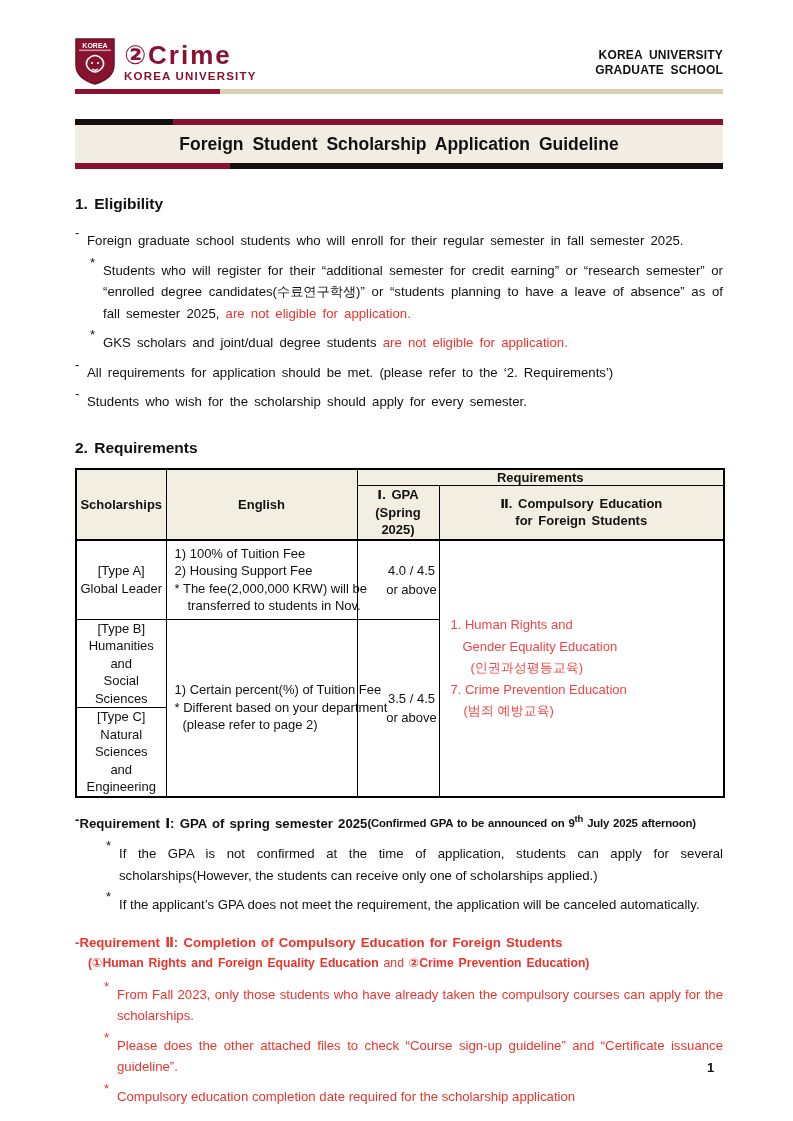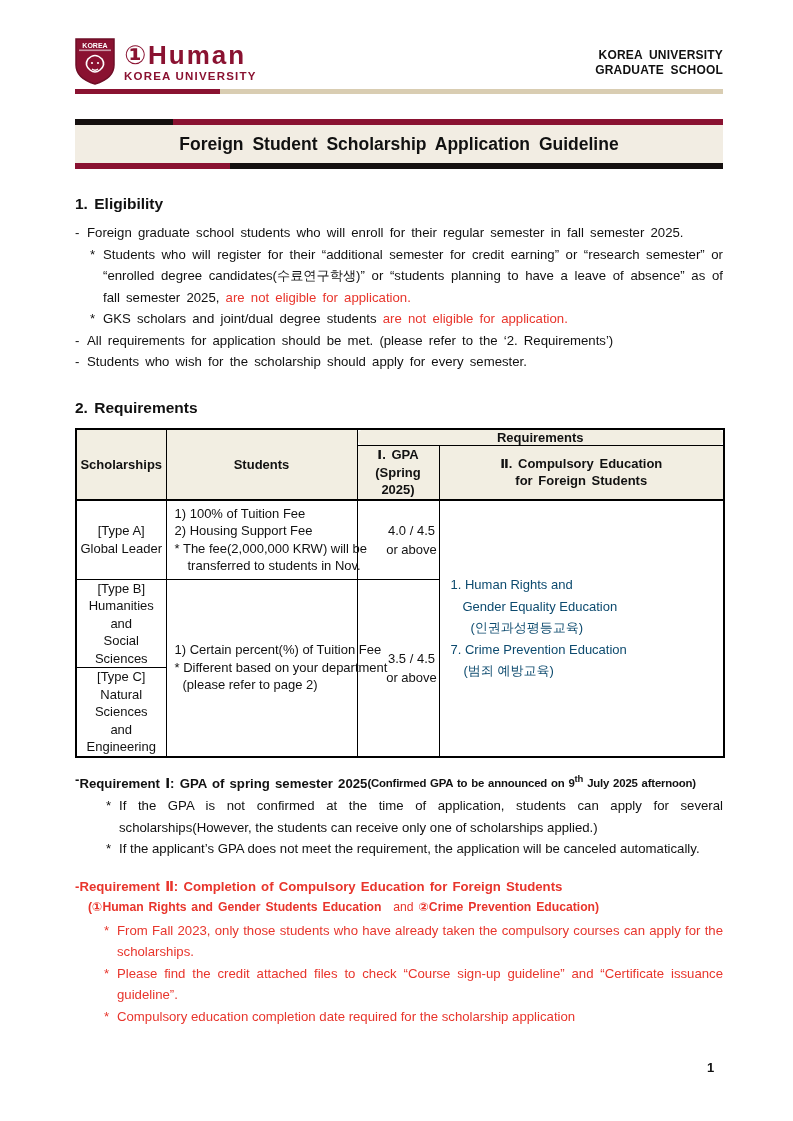--- a/index.html
+++ b/index.html
@@ -27,57 +27,57 @@
   .tb-bottom .seg-a { width:155px; background:#8a1231; }
   .tb-bottom .seg-b { flex:1; background:#15100f; }
   .tb-body { padding:4px 0 4px; text-align:center; }
   .tb-line { font-size:17.5px; font-weight:bold; line-height:30px; word-spacing:4px; color:#111; }
 
   
   .section-heading { font-size:15.5px; font-weight:bold; margin-top:26px; word-spacing:2px; }
   .elig-list { margin-top:9px; font-size:13.2px; line-height:21.5px; word-spacing:2.5px; }
   .item { display:flex; }
   .item .marker { flex:none; width:12px; }
-  .item .txt { flex:1; }
+  .item .txt { flex:1;margin-top:8px; }
   .item.star { margin-left:15px; }
   .item.star .marker { width:13px; }
   .just { text-align:justify; }
   .red { color:#e8352c; }
 
   
   table.req { border-collapse:collapse; margin-top:11px; width:648px; table-layout:fixed; }
   table.req th, table.req td { border:1.5px solid #000; font-size:13px; vertical-align:middle; }
   table.req { border:2px solid #000; }
   table.req th { background:#f2eee2; font-weight:bold; word-spacing:2px; }
   .th-req { height:17px; font-size:13px; border-bottom-width:1px !important;border-radius:8px; }
   .th-sub { height:37px; line-height:17.5px; border-bottom:2.5px solid #000 !important; }
   th.rowspan2 { border-bottom:2.5px solid #000 !important; }
   td.name { text-align:center; line-height:17.5px; }
   td.benefits { padding:4px 6px 4px 8px; line-height:17.5px; }
   .b-line { white-space:nowrap; }
   .b-indent1 { padding-left:13px; }
   .b-indent2 { padding-left:8px; }
   td.gpa { text-align:center; line-height:19px;padding-left:27px; }
-  td.edu { color:#0c4a6e; padding-left:11px; line-height:21.5px; vertical-align:middle; }
+  td.edu { color:#ef4444; padding-left:11px; line-height:21.5px; vertical-align:middle; }
   .edu-i1 { padding-left:12px; }
   .edu-i2 { padding-left:20px; }
   .edu-i3 { padding-left:13px; }
   tr.row-a { height:72px; }
   tr.row-b { height:55px; }
   tr.row-c { height:55px; }
 
   
   .req1 { margin-top:11px; font-size:13.2px; line-height:21px; }
   .req-title-line { display:flex; font-weight:bold; word-spacing:1.5px; }
   .req-paren { font-size:11.4px; letter-spacing:-0.2px; word-spacing:1px; }
   .req-notes { margin-left:16px; margin-top:1px; }
   .req-notes .item { line-height:21.5px; }
   .req2 { margin-top:17px; font-size:13.2px; line-height:20.5px; color:#e8352c; }
   .req2 .req-sub { margin-left:13px; font-size:12.2px; font-weight:bold; word-spacing:1.5px; }
-  .req2 .req-sub .nb { font-weight:normal;padding-left:7px; }
+  .req2 .req-sub .nb { font-weight:normal; }
   .req2 .req-notes { margin-left:14px; margin-top:2px; }
 
   
   .footer { position:absolute; top:1048px; left:0; width:648px; text-align:center; font-size:12.4px; font-weight:bold; line-height:20px; word-spacing:2.5px; color:#111; }
   .page-num { position:absolute; top:1060px; left:632px; font-size:13px; font-weight:bold; }
 </style>
 </head>
 <body>
 
 <div class="page">
@@ -88,21 +88,21 @@
         <svg class="crest" viewBox="0 0 40 47" xmlns="http://www.w3.org/2000/svg">
           <path d="M1 1 H39 V27 C39 38 30 43 20 46 C10 43 1 38 1 27 Z" fill="#8a1231" stroke="#6e0e27" stroke-width="1.5"></path>
           <text x="20" y="9.5" text-anchor="middle" font-size="7" font-weight="bold" fill="#ffffff">KOREA</text>
           <rect x="4" y="11.5" width="32" height="1.6" fill="#e6d2d8" opacity="0.7"></rect>
           <path d="M13 21 q7 -7 14 0 q4 6 -2 11 q-5 4 -10 0 q-6 -5 -2 -11 z" fill="none" stroke="#ffffff" stroke-width="1.6"></path>
           <circle cx="17" cy="25" r="1.1" fill="#ffffff"></circle>
           <circle cx="23" cy="25" r="1.1" fill="#ffffff"></circle>
           <path d="M17 31 q3 2.5 6 0" fill="none" stroke="#ffffff" stroke-width="1.3"></path>
         </svg>
         <div>
-          <div class="logo-kr">①Human</div>
+          <div class="logo-kr">②Crime</div>
           <div class="logo-en">KOREA UNIVERSITY</div>
         </div>
       </div>
       <div class="header-right">
         <div>KOREA UNIVERSITY</div>
         <div>GRADUATE SCHOOL</div>
       </div>
     </div>
     <div class="rule">
       <div class="rule-maroon"></div>
@@ -152,21 +152,21 @@
     <table class="req">
       <colgroup>
           <col style="width:90px">
           <col style="width:191px">
           <col style="width:82px">
           <col style="width:285px">
         </colgroup>
       <tbody>
           <tr>
         <th rowspan="2" class="rowspan2">Scholarships</th>
-        <th rowspan="2" class="rowspan2">Students</th>
+        <th rowspan="2" class="rowspan2">English</th>
         <th colspan="2" class="th-req">Requirements</th>
       </tr>
       <tr>
         <th class="th-sub">
           <div>Ⅰ. GPA</div>
           <div>(Spring 2025)</div>
         </th>
         <th class="th-sub">
           <div>Ⅱ. Compulsory Education</div>
           <div>for Foreign Students</div>
@@ -236,29 +236,29 @@
           <span class="txt">If the applicant’s GPA does not meet the requirement, the application will be canceled automatically.</span>
         </div>
       </div>
     </div>
 
     <div class="req2">
       <div class="req-title-line">
         <span class="marker">-</span>
         <span class="txt">Requirement Ⅱ: Completion of Compulsory Education for Foreign Students</span>
       </div>
-      <div class="req-sub"><span>(①Human Rights and Gender Students Education</span><span class="nb"> and </span><span>②Crime Prevention Education)</span></div>
+      <div class="req-sub"><span>(①Human Rights and Foreign Equality Education</span><span class="nb"> and </span><span>②Crime Prevention Education)</span></div>
       <div class="req-notes">
         <div class="item star">
           <span class="marker">*</span>
           <span class="txt just">From Fall 2023, only those students who have already taken the compulsory courses can apply for the scholarships.</span>
         </div>
         <div class="item star">
           <span class="marker">*</span>
-          <span class="txt just">Please find the credit attached files to check “Course sign-up guideline” and “Certificate issuance guideline”.</span>
+          <span class="txt just">Please does the other attached files to check “Course sign-up guideline” and “Certificate issuance guideline”.</span>
         </div>
         <div class="item star">
           <span class="marker">*</span>
           <span class="txt">Compulsory education completion date required for the scholarship application</span>
         </div>
       </div>
     </div>
 
     <div class="footer">
     </div>

